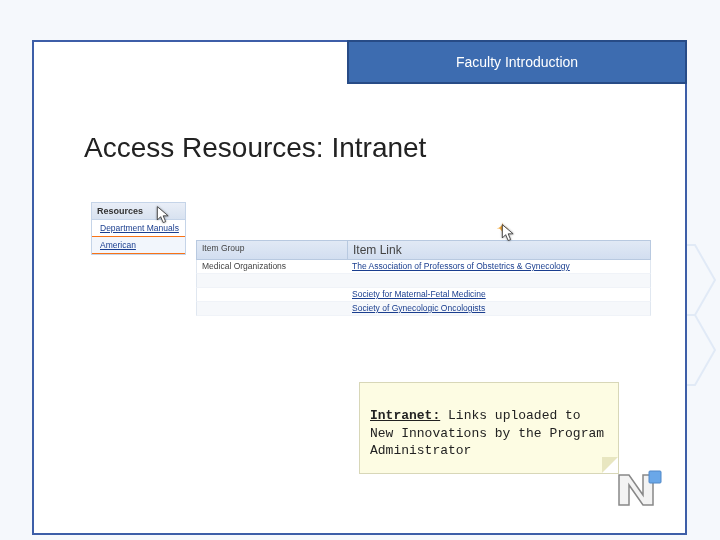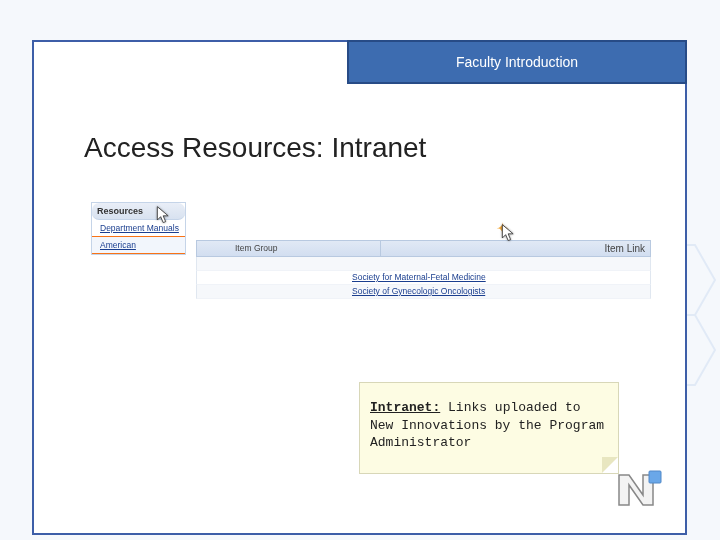--- a/index.html
+++ b/index.html
@@ -70,45 +70,43 @@
     background: #fff;
     border: 1px solid #c5d4e8;
   }
   .sidebar-header {
     background: linear-gradient(#e9eef7, #d8e2f0);
     padding: 3px 5px;
     font-weight: bold;
     font-size: 9px;
     color: #333;
     border-bottom: 1px solid #c5d4e8;
-    border-radius: 7px;
   }
   .sidebar-item {
     padding: 3px 5px 3px 8px;
     border-bottom: 1px solid #f97316;
     font-size: 8.5px;
     color: #1a3e8f;
     text-decoration: underline;
     background: #fff;
   }
   .sidebar-item.active { background: #f2f6fc; }
   .table-area {
     position: absolute;
     left: 105px;
     top: 38px;
     width: 455px;
   }
   .table-header {
     display: flex;
     background: linear-gradient(#e1e9f5, #d2def0);
     border: 1px solid #b8c9e0;
-    padding-left: 33px;
   }
   .col-group { width: 150px; padding: 2px 5px; font-size: 8.5px; color: #444; }
-  .col-link { flex: 1; padding: 2px 5px; font-size: 10px; color: #444; border-left: 1px solid #b8c9e0; text-align: right; }
+  .col-link { flex: 1; padding: 2px 5px; font-size: 12px; color: #444; border-left: 1px solid #b8c9e0; }
   .table-row {
     display: flex;
     border-left: 1px solid #e0e7f0;
     border-right: 1px solid #e0e7f0;
     border-bottom: 1px solid #f0f3f8;
     min-height: 14px;
   }
   .table-row.alt { background: #f6f8fb; }
   .cell-group { width: 150px; padding: 1px 5px; font-size: 8.5px; color: #444; }
   .cell-link { flex: 1; padding: 1px 5px; font-size: 8.5px; }
@@ -120,21 +118,21 @@
   .sparkle { position: absolute; color: #f2a83a; font-size: 16px; left: -4px; top: -4px; }
   
   .callout {
     position: absolute;
     left: 325px;
     top: 340px;
     width: 260px;
     height: 92px;
     background: #fdfce3;
     border: 1px solid #d8d7b8;
-    padding: 16px 10px;
+    padding: 24px 10px;
     font-family: "Courier New", monospace;
     font-size: 13px;
     line-height: 1.35;
     color: #222;
   }
   .callout-title { text-decoration: underline; font-weight: bold; display: inline; }
   .callout-fold {
     position: absolute;
     right: 0; bottom: 0;
     width: 0; height: 0;
@@ -175,20 +173,24 @@
     <div class="sidebar">
       <div class="sidebar-header">Resources</div>
       <div class="sidebar-item">Department Manuals</div>
       <div class="sidebar-item active">American</div>
     </div>
 
     <div class="table-area">
       <div class="table-header">
         <div class="col-group">Item Group</div>
         <div class="col-link">Item Link</div>
+      </div>
+      <div class="table-row">
+        <div class="cell-group">Medical Organizations</div>
+        <div class="cell-link"><a href="#">The Association of Professors of Obstetrics &amp; Gynecology</a></div>
       </div>
       <div class="table-row alt">
         <div class="cell-group"></div>
       </div>
       <div class="table-row">
         <div class="cell-group"></div>
         <div class="cell-link"><a href="#">Society for Maternal-Fetal Medicine</a></div>
       </div>
       <div class="table-row alt">
         <div class="cell-group"></div>

